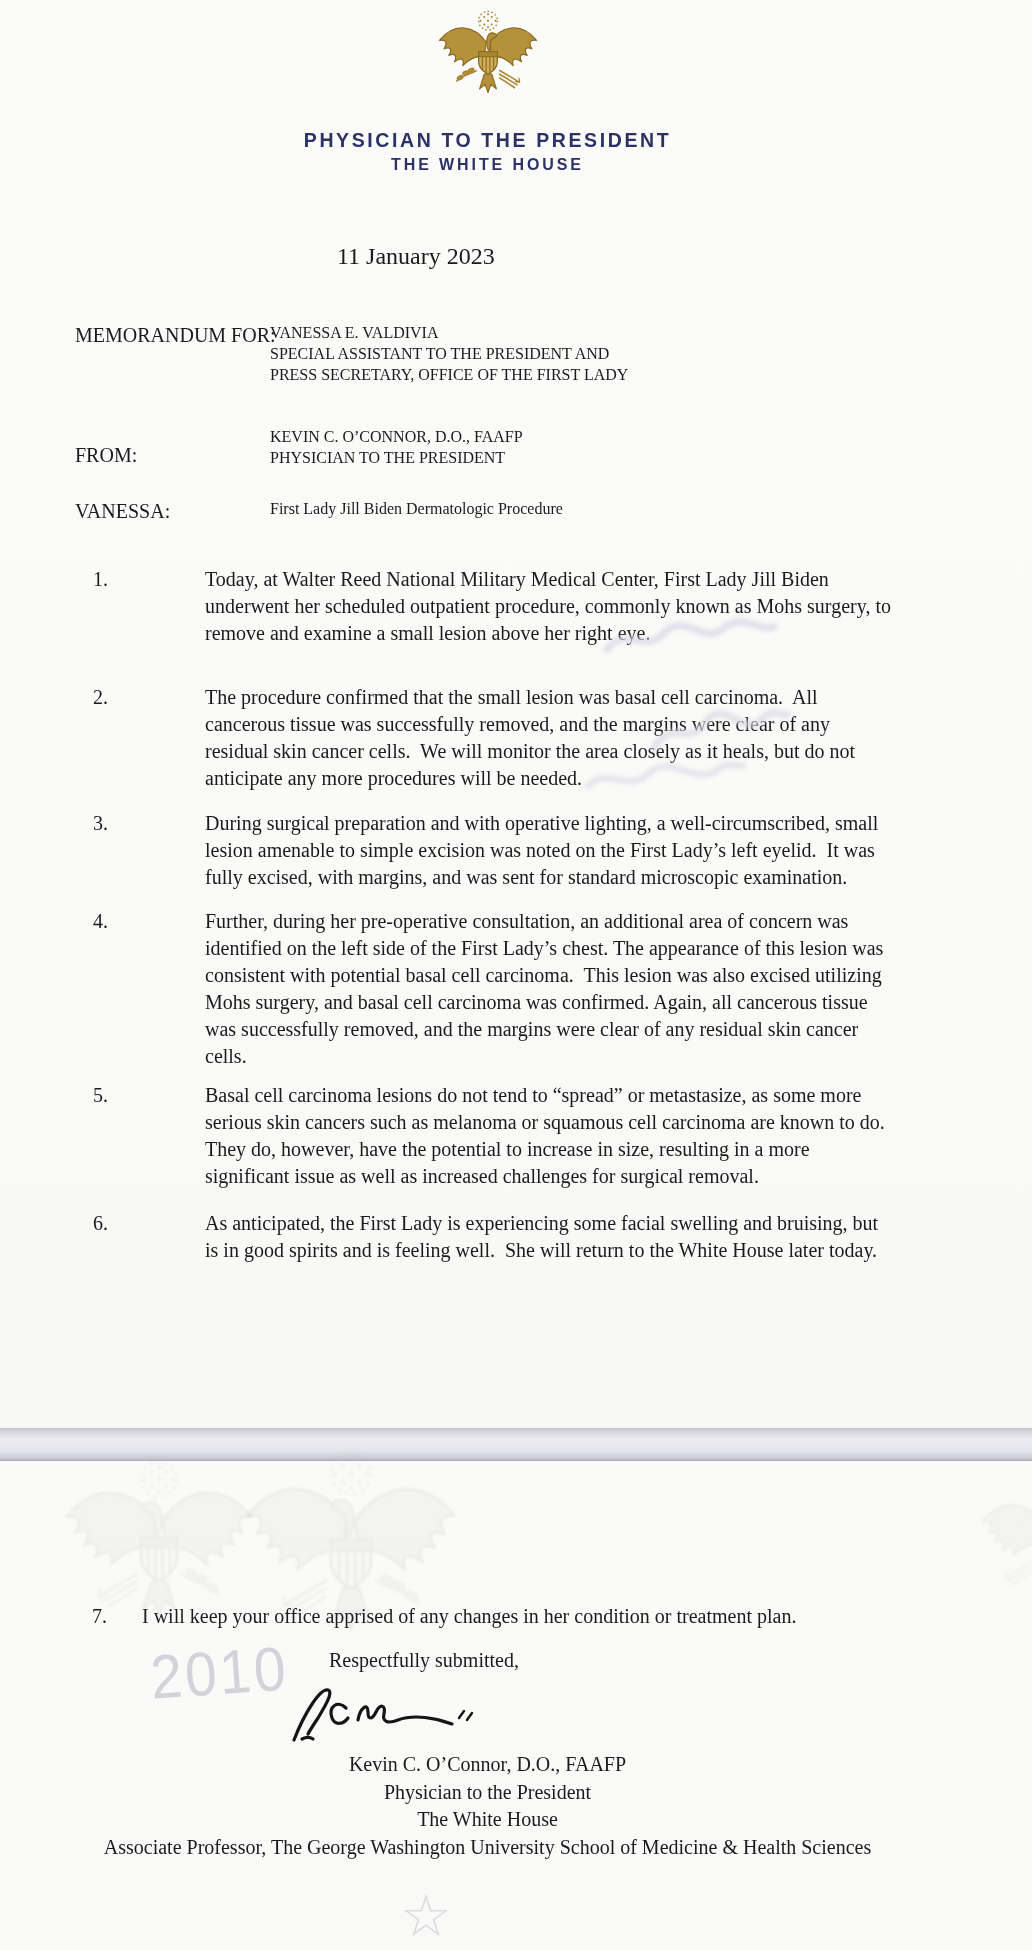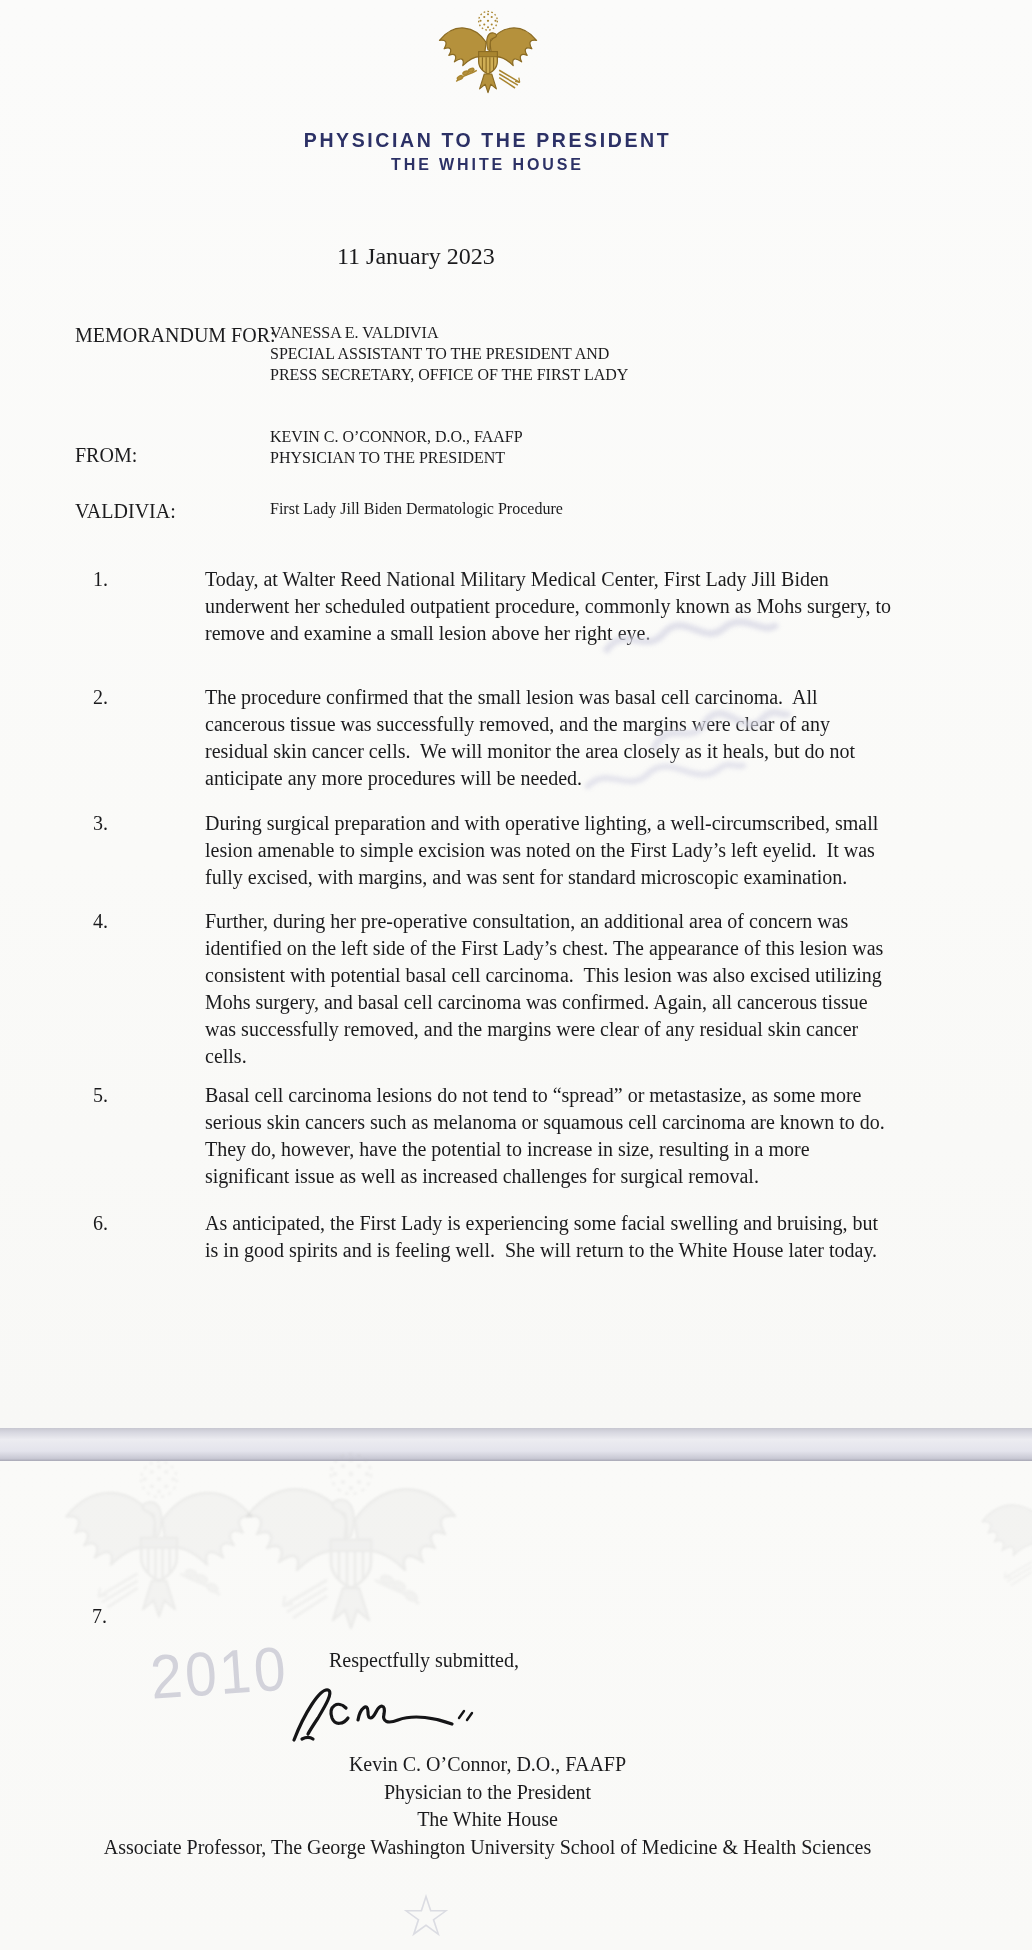--- a/index.html
+++ b/index.html
@@ -131,21 +131,21 @@
       <span class="mlines">VANESSA E. VALDIVIA
 SPECIAL ASSISTANT TO THE PRESIDENT AND
 PRESS SECRETARY, OFFICE OF THE FIRST LADY</span>
     </div>
     <div class="row-from">
       <span class="mlabel">FROM:</span>
       <span class="mlines">KEVIN C. O’CONNOR, D.O., FAAFP
 PHYSICIAN TO THE PRESIDENT</span>
     </div>
     <div class="row-subj">
-      <span class="mlabel">VALDIVIA:</span>
+      <span class="mlabel">VANESSA:</span>
       <span class="mlines">First Lady Jill Biden Dermatologic Procedure</span>
     </div>
 
     <div class="para p1">
       <span class="pnum">1.</span>
       <div class="ptext">Today, at Walter Reed National Military Medical Center, First Lady Jill Biden
 underwent her scheduled outpatient procedure, commonly known as Mohs surgery, to
 remove and examine a small lesion above her right eye.</div>
     </div>
     <div class="para p2">
@@ -204,20 +204,21 @@
   <svg class="ghost-seal gs2" viewBox="0 0 120 110" aria-hidden="true">
       <use href="#sealArt"></use>
     </svg>
   <svg class="ghost-seal gs3" viewBox="0 0 120 110" aria-hidden="true">
       <use href="#sealArt"></use>
     </svg>
 
   <div class="year-mark">2010</div>
 
   <span class="p7num">7.</span>
+  <div class="p7text">I will keep your office apprised of any changes in her condition or treatment plan.</div>
 
   <div class="closing">Respectfully submitted,</div>
 
   <svg class="sig" viewBox="0 0 200 78" aria-hidden="true">
     <g stroke="#151517" stroke-width="3.2" fill="none" stroke-linecap="round">
       <path d="M14,66 C24,40 40,14 48,16 C54,18 44,34 38,44 C34,50 30,56 28,60"></path>
       <path d="M22,65 C26,63 30,63 33,65"></path>
       <path d="M66,34 C58,26 48,32 52,44 C55,52 64,50 68,44"></path>
       <path d="M78,46 C80,34 88,28 88,38 C88,46 92,46 96,38 C100,30 106,30 104,40 C102,48 108,50 118,46 C134,40 156,44 172,50"></path>
       <path d="M179,44 l5,-7 M187,46 l5,-7" stroke-width="2.4"></path>

